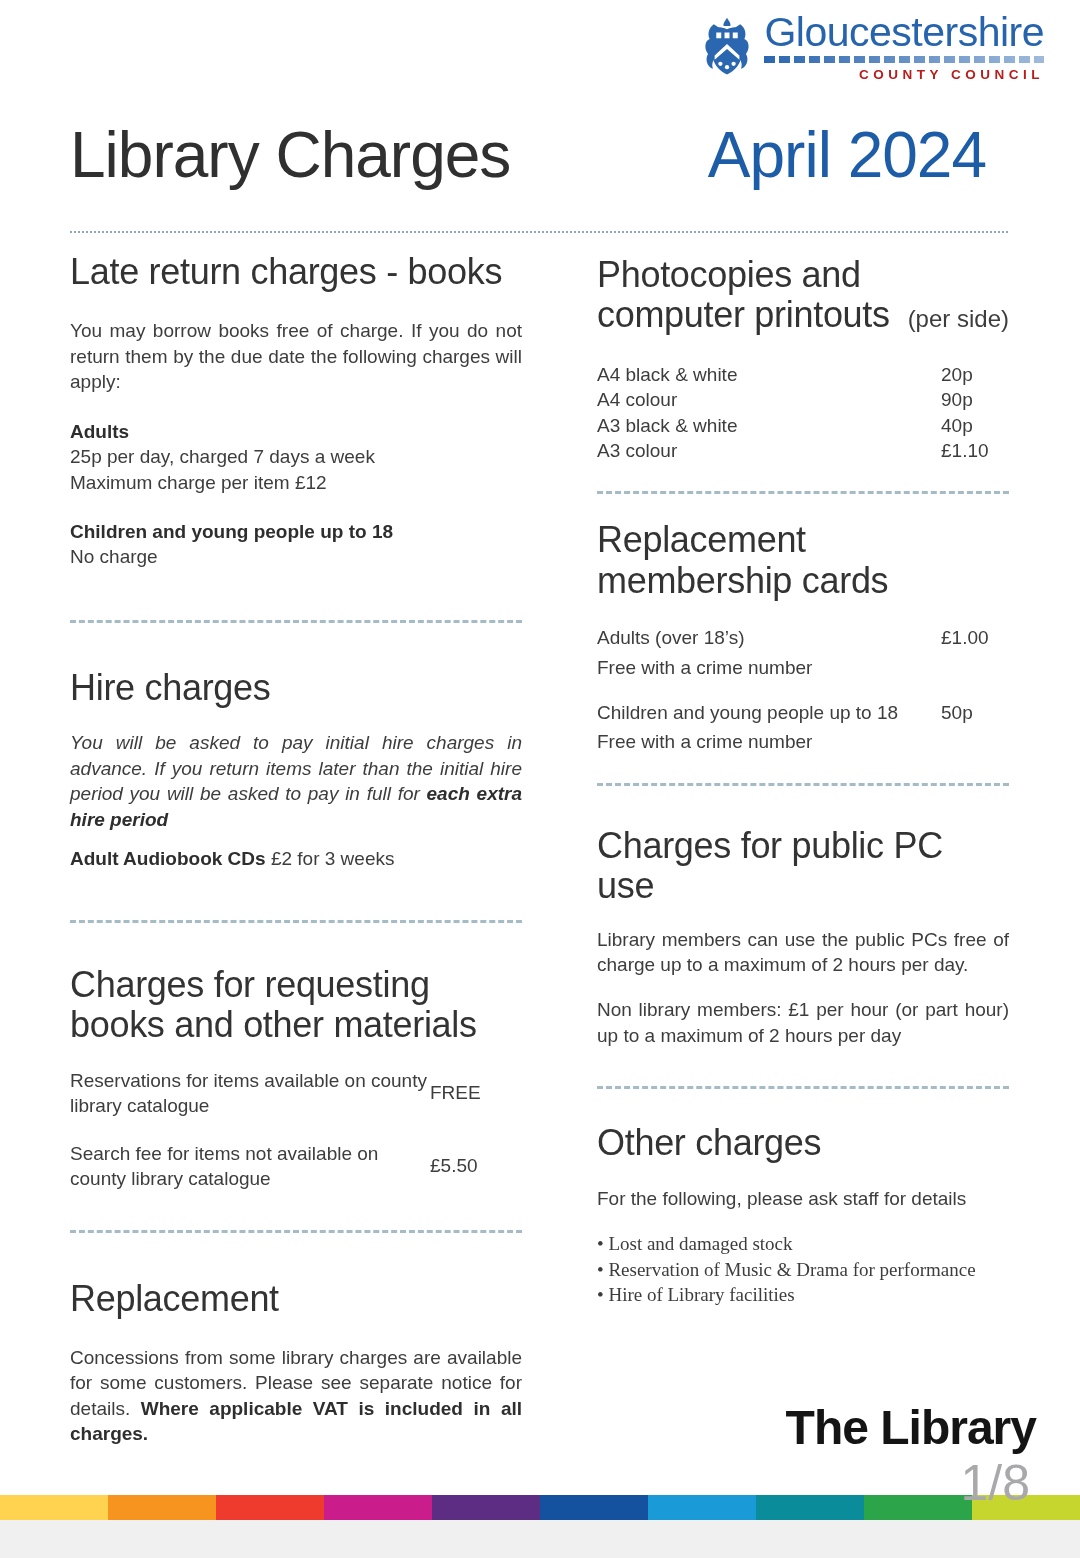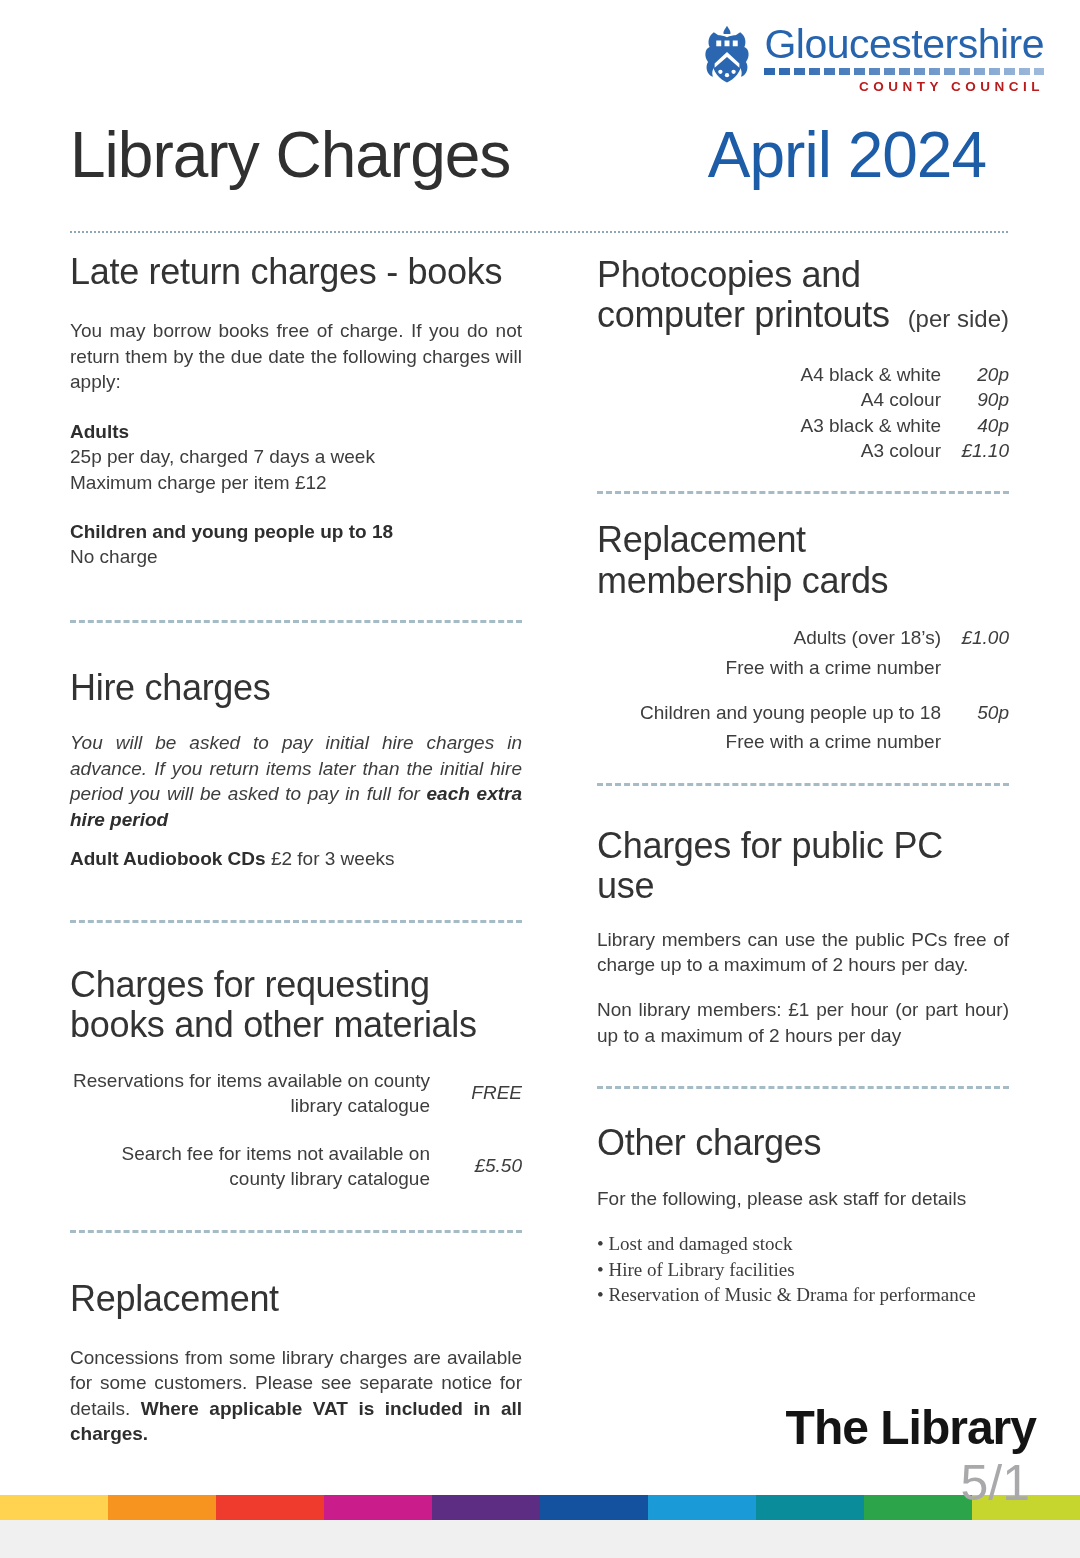--- a/index.html
+++ b/index.html
@@ -11,24 +11,24 @@
     width: 1080px;
     height: 1558px;
     margin: 0 auto;
     background: #ffffff;
     overflow: hidden;
   }
 
   
   .logo {
     position: absolute;
-    top: 24px;
+    top: 12px;
     right: 36px;
     display: flex;
-    align-items: flex-start;
+    align-items: flex-end;
     gap: 12px;
   }
   .crest { width: 50px; height: 66px; flex: 0 0 auto; }
   .logo-text { display: flex; flex-direction: column; align-items: flex-end; }
   .logo-name {
     font-size: 41px;
     line-height: 1.0;
     color: #2764ae;
     letter-spacing: -0.5px;
     font-weight: 400;
@@ -99,23 +99,22 @@
   p, .row, .group, .bullets { font-size: 19px; line-height: 1.34; }
   p.justify { text-align: justify; }
   b, strong { color: #2e2e2e; }
 
   .divider { border-top: 3px dashed #a5bbc6; height: 0; }
 
   .price-row {
     display: grid;
     font-size: 19px;
     line-height: 1.34;
-    text-align: right;
-  }
-  .price-row .price { white-space: nowrap; font-style: italic; }
+  }
+  .price-row .price { white-space: nowrap; }
 
   .copy-rows .price-row { grid-template-columns: 1fr 68px; }
   .req-row { grid-template-columns: 1fr 92px; align-items: center; margin-top: 22px; }
   .mem-row { grid-template-columns: 1fr 68px; align-items: start; }
   .mem-row .sub { margin-top: 4px; }
 
   .bullets { list-style: none; margin-top: 20px; font-family: Liberation Serif, serif; }
   .bullets li::before { content: "• "; }
 
   
@@ -325,29 +324,29 @@
       <p class="justify">Non library members: £1 per hour (or part hour) up to a maximum of 2 hours per day</p>
     </div>
 
     <div class="divider d6"></div>
 
     <div class="s-other">
       <h2>Other charges</h2>
       <p class="intro">For the following, please ask staff for details</p>
       <ul class="bullets">
         <li>Lost and damaged stock</li>
+        <li>Reservation of Music &amp; Drama for performance</li>
         <li>Hire of Library facilities</li>
-        <li>Reservation of Music &amp; Drama for performance</li>
       </ul>
     </div>
 
   </div>
 
   <div class="brand">The Library</div>
-  <div class="page-indicator">5/1</div>
+  <div class="page-indicator">1/8</div>
   <div class="stripe">
       <div class="stripe-seg" style="background: rgb(255, 210, 79);"></div>
       <div class="stripe-seg" style="background: rgb(247, 148, 32);"></div>
       <div class="stripe-seg" style="background: rgb(238, 59, 46);"></div>
       <div class="stripe-seg" style="background: rgb(202, 29, 139);"></div>
       <div class="stripe-seg" style="background: rgb(93, 45, 131);"></div>
       <div class="stripe-seg" style="background: rgb(20, 82, 159);"></div>
       <div class="stripe-seg" style="background: rgb(26, 154, 215);"></div>
       <div class="stripe-seg" style="background: rgb(11, 140, 155);"></div>
       <div class="stripe-seg" style="background: rgb(44, 164, 73);"></div>

